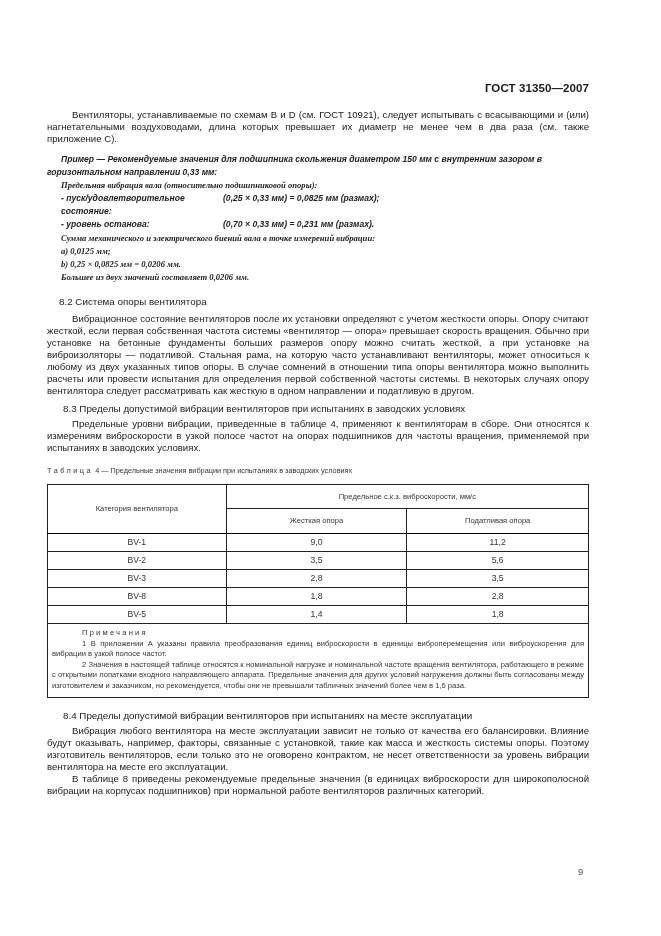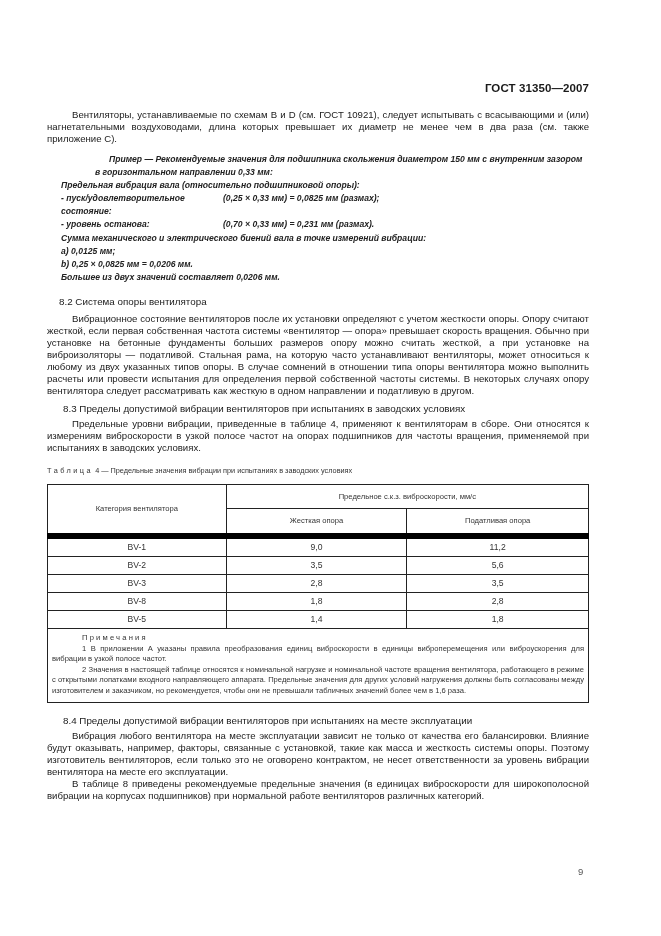--- a/index.html
+++ b/index.html
@@ -10,37 +10,37 @@
   .header { position: absolute; right: 72px; top: 66px; font-weight: bold;
             font-size: 11.5px; letter-spacing: 0.1px; }
 
   .content { position: absolute; left: 47px; top: 93px; width: 542px; }
 
   p { margin: 0; font-size: 9.6px; line-height: 12px; text-align: justify; }
   .indent { text-indent: 25px; }
 
   .example { margin-top: 8px; font-style: italic; font-weight: bold;
              font-size: 8.6px; line-height: 13.1px; color: #222; }
-  .example .ln { padding-left: 14px; }
-  .example .first { text-indent: 14px; margin-left: 48px; }
+  .example .ln { padding-left: 14px; font-family: Liberation Serif, serif; }
+  .example .first { text-indent: 14px; }
   .kv { display: flex; padding-left: 14px; }
   .kv .k { width: 162px; }
 
   h3 { margin: 12px 0 6px 0; font-size: 9.8px; font-weight: normal; padding-left: 12px; }
   h3.wide { padding-left: 16px; margin-top: 6px; margin-bottom: 4px; }
 
   .table-caption { margin-top: 12px; font-size: 7.3px; color: #333; }
   .table-caption .sp { letter-spacing: 2.5px; }
 
   table.t4 { margin-top: 9px; width: 542px; border-collapse: collapse;
              font-size: 7.6px; color: #333; }
   table.t4 td { border: 1px solid #222; text-align: center; padding: 0; }
   table.t4 tr.h1 td { height: 23px; }
   table.t4 tr.h2 td { height: 24px; }
-  table.t4 tr.h2 td, table.t4 td.cat-head { border-bottom: 6px solid #000000; }
+  table.t4 tr.h2 td, table.t4 td.cat-head { border-bottom: 1px solid #000000; }
   table.t4 tr.row td { height: 17px; font-size: 8.6px; }
   table.t4 td.notes { text-align: left; padding: 4px 4px 5px 4px; font-size: 7.6px;
                       line-height: 10.6px; }
   .notes .title { padding-left: 30px; letter-spacing: 2.2px; }
   .notes .n { text-indent: 30px; text-align: justify; }
 
   .pagenum { position: absolute; left: 578px; top: 850px; font-size: 9.5px; color: #555; }
 </style>
 </head>
 <body>

